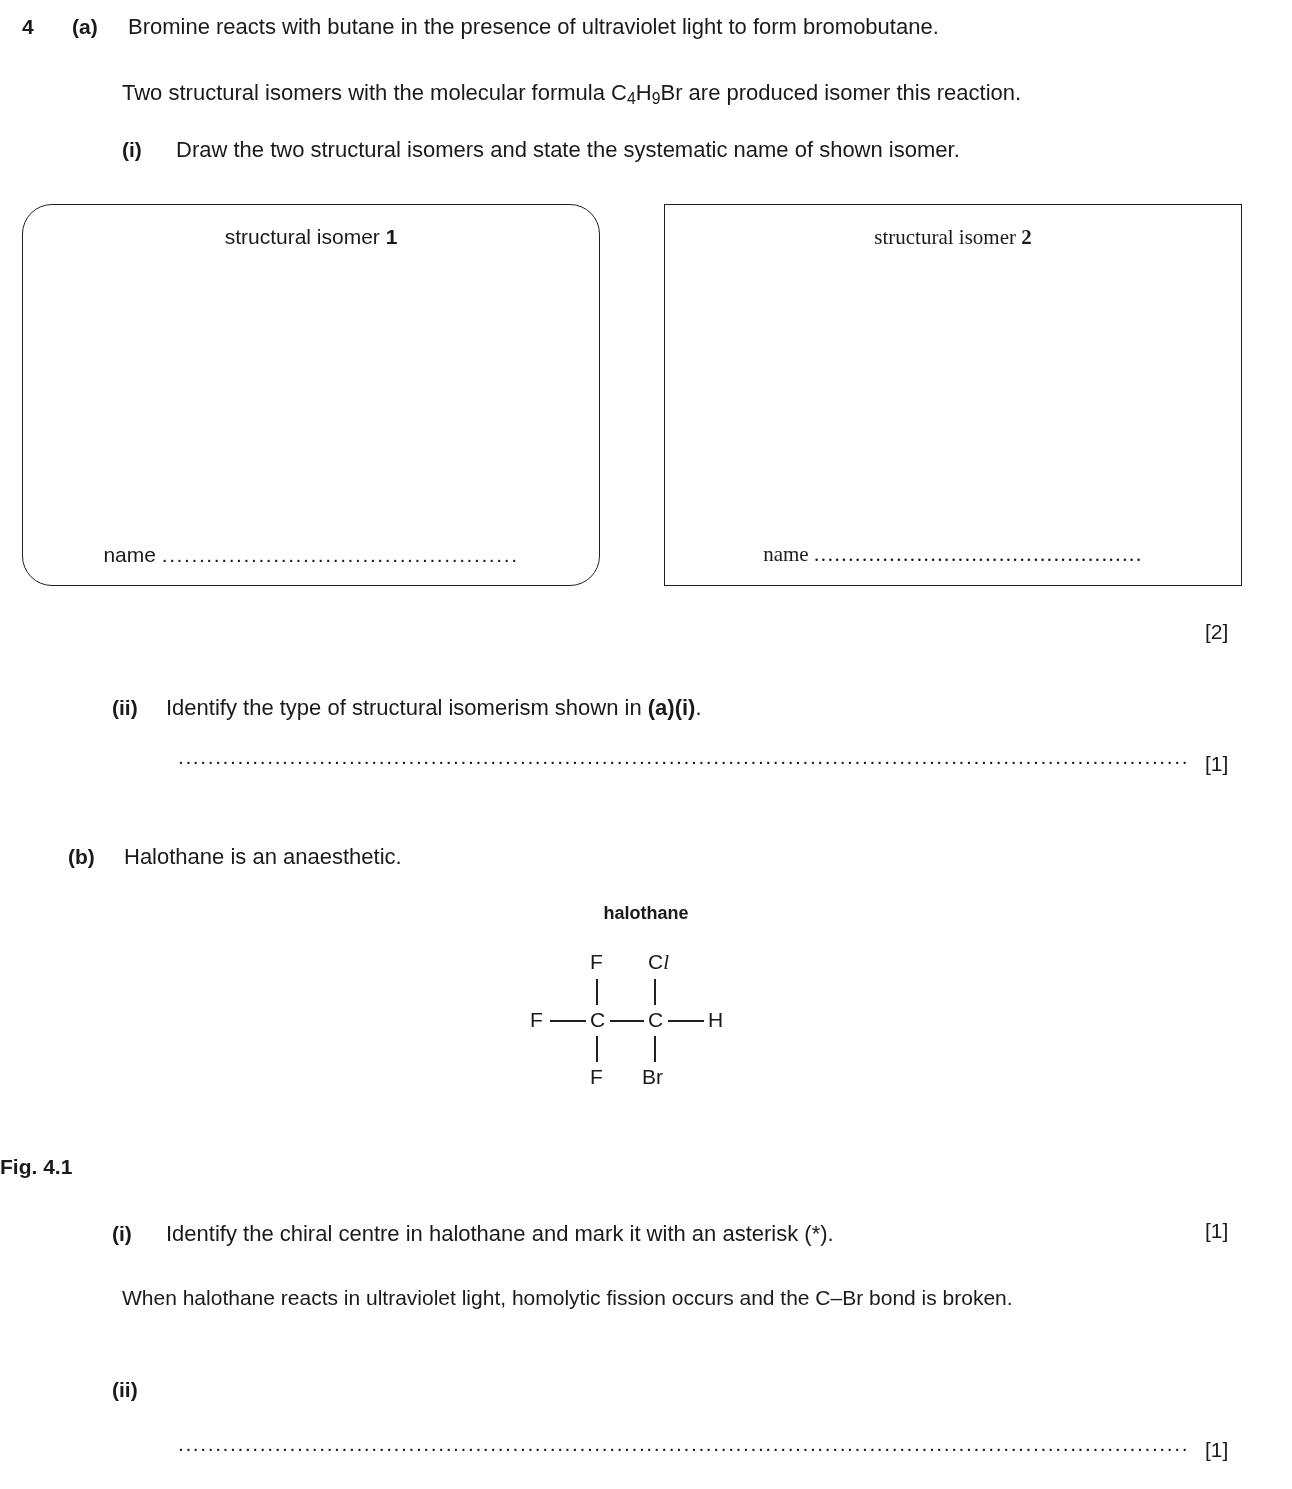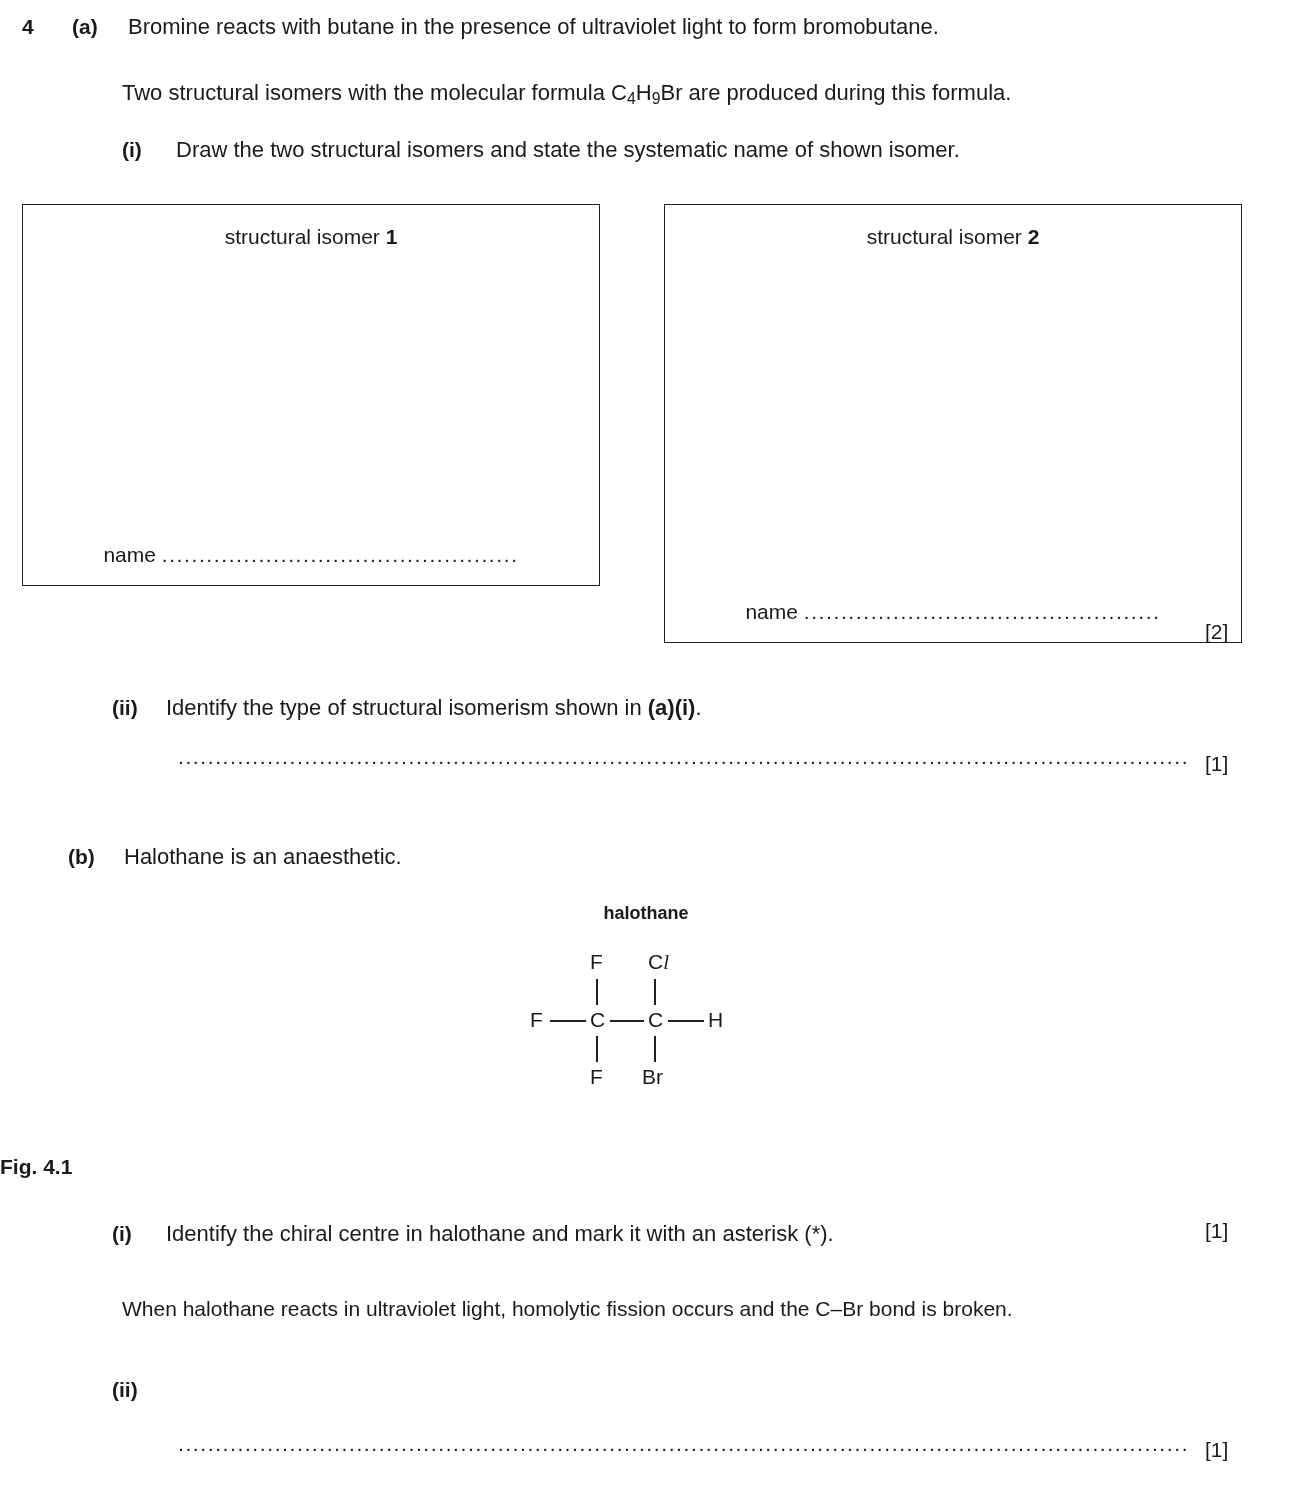--- a/index.html
+++ b/index.html
@@ -69,22 +69,22 @@
   #line-a       { left: 22px;  top: 12px;  width: 1250px; }
   #line-formula { left: 122px; top: 78px;  width: 1150px; }
   #line-ai      { left: 122px; top: 135px; width: 1150px; }
 
   
   .box {
     position: absolute;
     border: 1.6px solid #231f20;
     box-sizing: border-box;
   }
-  #box1 { left: 22px;  top: 204px; width: 578px; height: 382px; }
-  #box2 { left: 664px; top: 204px; width: 578px; height: 439px; }
+  #box1 { left: 22px;  top: 204px; width: 578px; height: 382px; border-radius: 30px; }
+  #box2 { left: 664px; top: 204px; width: 578px; height: 382px; font-family: Liberation Serif, serif; }
   .box-title {
     text-align: center;
     font-size: 21px;
     margin-top: 20px;
   }
   .box-title b { font-weight: bold; }
   .name-line {
     position: absolute;
     bottom: 18px;
     left: 0;
@@ -134,21 +134,20 @@
     text-align: left; font-weight: bold; font-size: 21px;
   }
 
   #line-bi  { left: 112px; top: 1219px; width: 1090px; }
   #marks-1b { left: 1205px; top: 1219px; font-size: 21px; }
 
   #line-uv {
     left: 122px; top: 1282px; width: 1120px;
     font-size: 21px; line-height: 31px;
     text-align: justify;
-    margin-top: 11px;
   }
 
   #line-bii { left: 112px; top: 1375px; width: 1160px; }
 
   #dotline-2 {
     left: 178px; top: 1432px; width: 1010px;
     font-size: 21px; letter-spacing: 1.6px;
     overflow: hidden; white-space: nowrap;
   }
   #marks-1c { left: 1205px; top: 1438px; font-size: 21px; }
@@ -158,21 +157,21 @@
 
 <div class="page">
 
   <div class="abs row" id="line-a">
     <div class="qnum">4</div>
     <div class="partlbl">(a)</div>
     <div class="body-text">Bromine reacts with butane in the presence of ultraviolet light to form bromobutane.</div>
   </div>
 
   <div class="abs body-text" id="line-formula">
-    <span>Two structural isomers with the molecular formula C</span><sub>4</sub><span>H</span><sub>9</sub><span>Br</span><span> are produced during this formula.</span>
+    <span>Two structural isomers with the molecular formula C</span><sub>4</sub><span>H</span><sub>9</sub><span>Br</span><span> are produced isomer this reaction.</span>
   </div>
 
   <div class="abs row" id="line-ai">
     <div class="subpartlbl">(i)</div>
     <div class="body-text">Draw the two structural isomers and state the systematic name of shown isomer.</div>
   </div>
 
   <div class="box" id="box1">
     <div class="box-title">
       <span>structural isomer </span><b>1</b>

